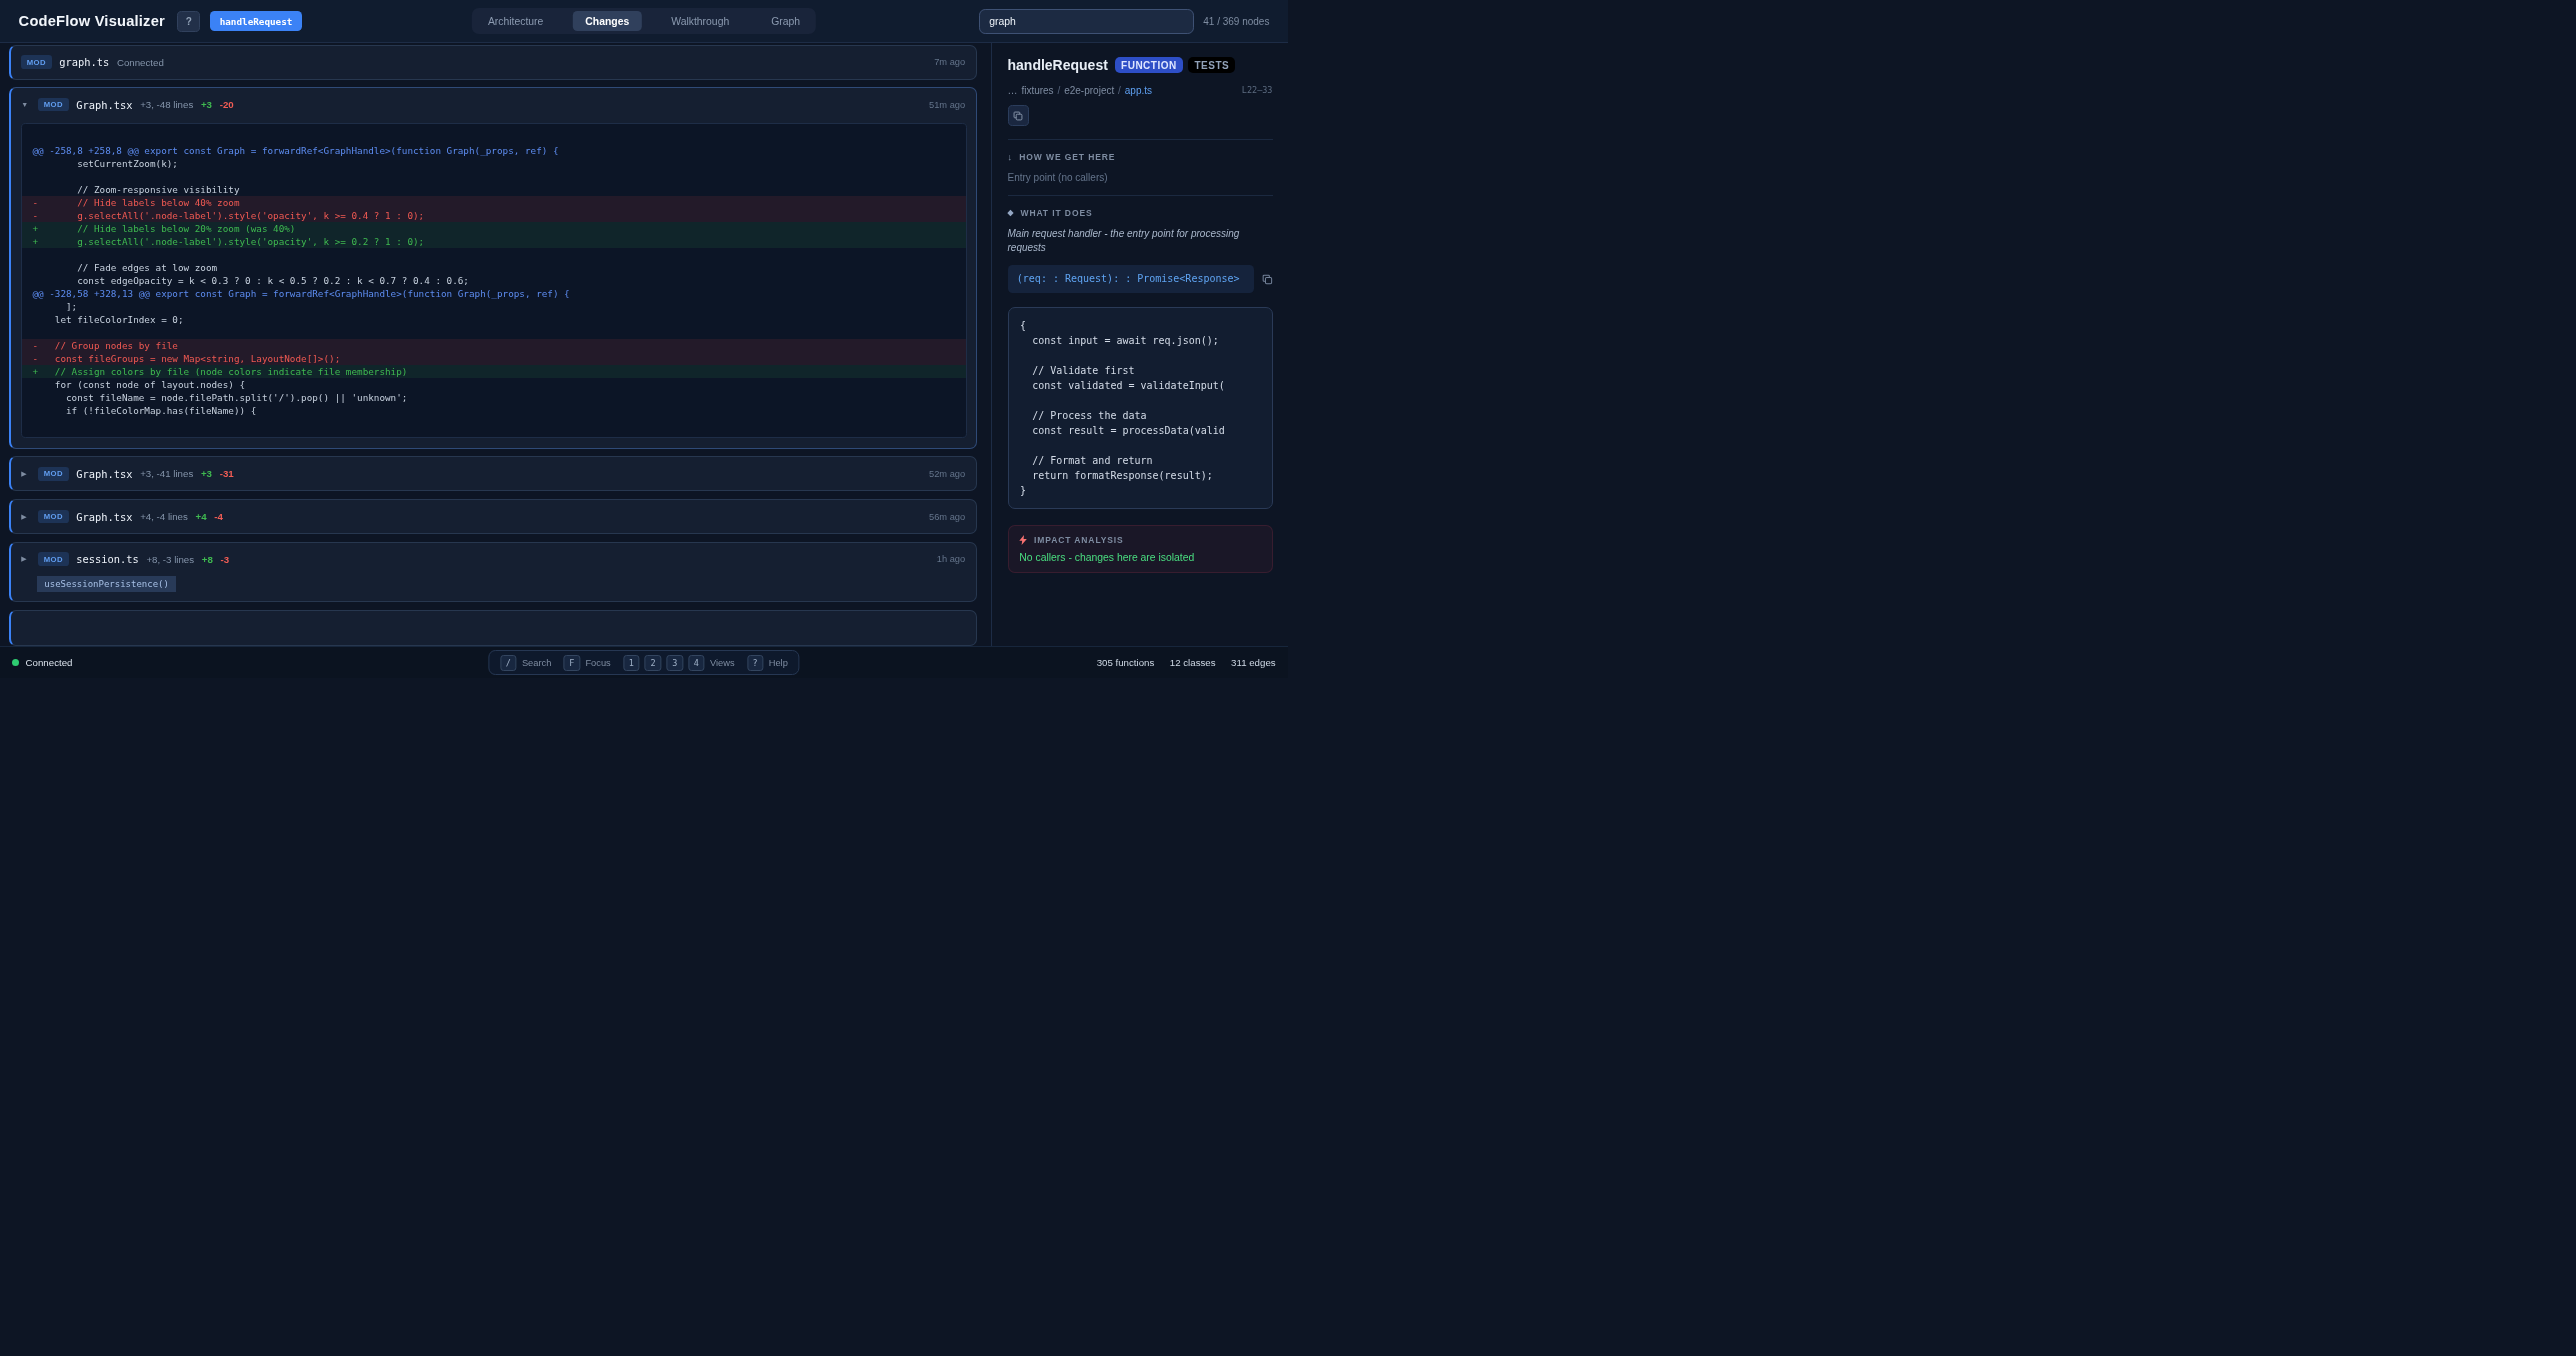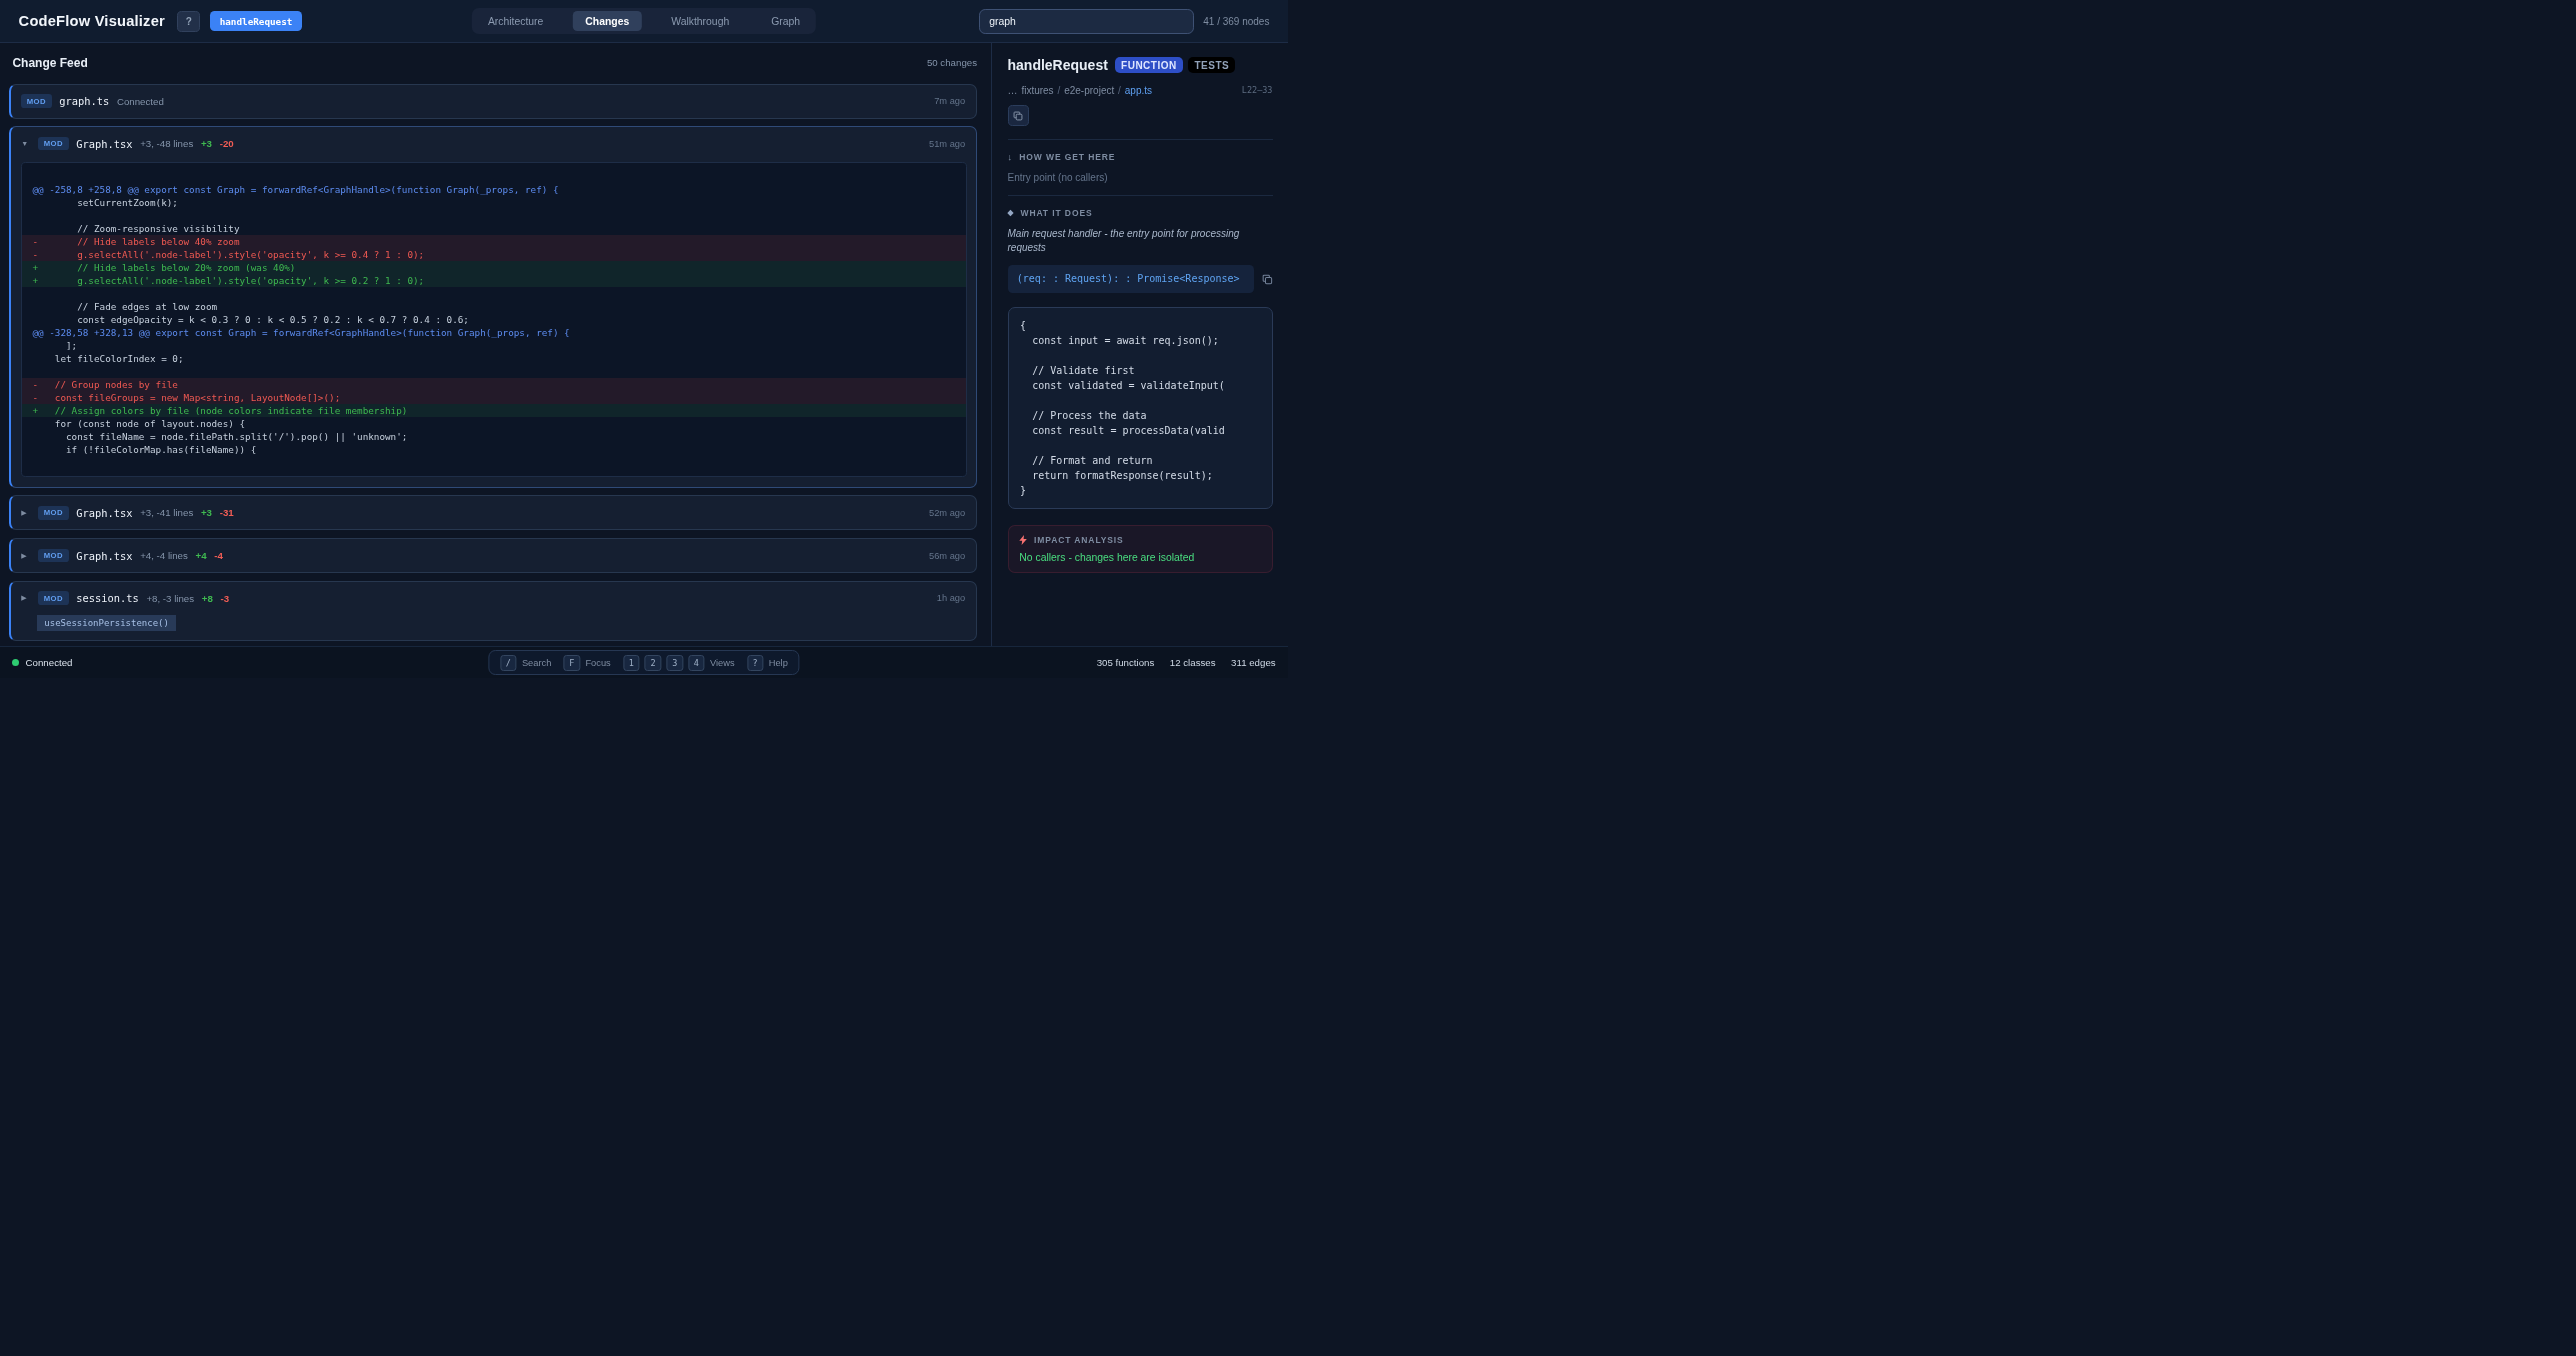--- a/index.html
+++ b/index.html
@@ -122,24 +122,20 @@
       </nav>
     <div class="topbar-right">
       <input class="search" value="graph" style="">
       <span class="node-count">41 / 369 nodes</span>
     </div>
   </header>
 
   <div class="main">
 
     <main class="feed-col">
-      <div class="feed-head">
-        <span class="feed-title">Change Feed</span>
-        <span class="feed-count">50 changes</span>
-      </div>
       <div class="feed-list" id="feed-list">
           <article class="card">
             <div class="card-head">
               <span class="badge-mod">MOD</span>
               <span class="file">graph.ts</span>
               <span class="note">Connected</span>
               <span class="time">7m ago</span>
             </div>
           </article>
           <article class="card expanded">

